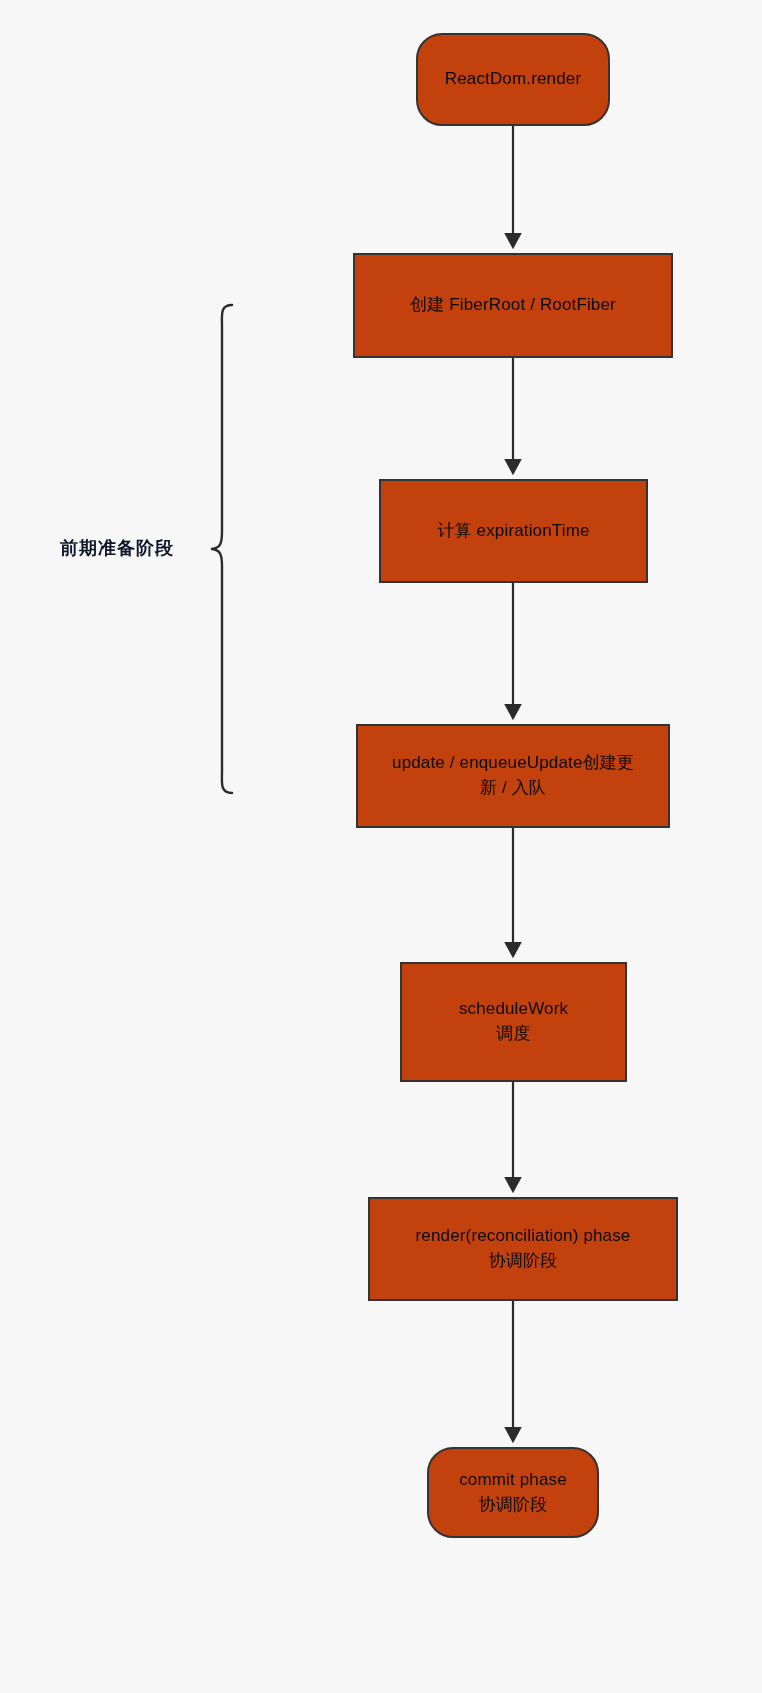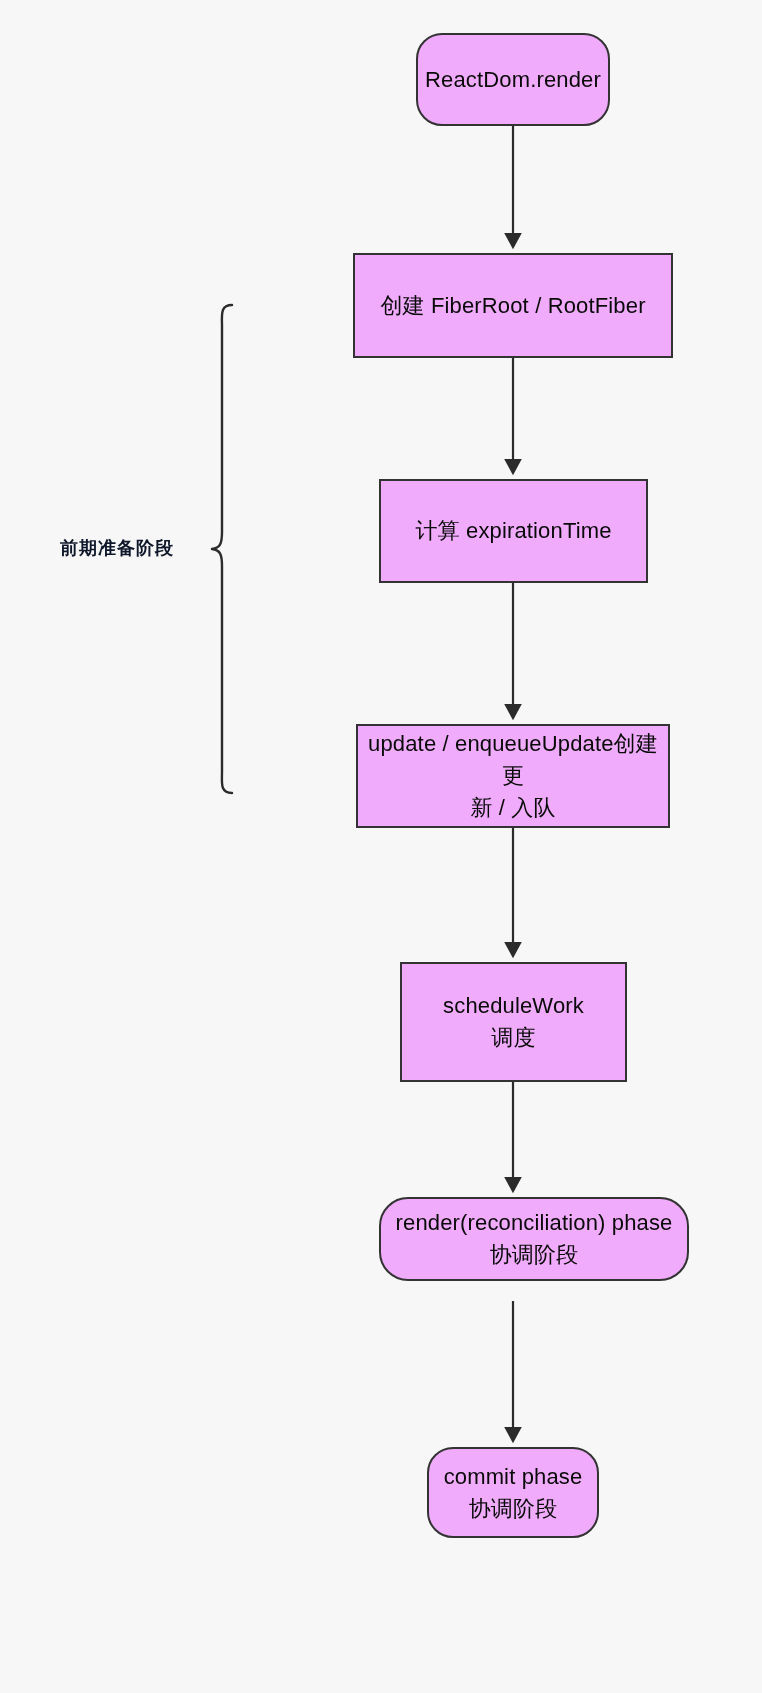--- a/index.html
+++ b/index.html
@@ -20,28 +20,28 @@
   #flow-svg {
     position: absolute;
     top: 0;
     left: 0;
     width: 762px;
     height: 1693px;
   }
   .node-box {
     position: absolute;
     box-sizing: border-box;
-    background: #f0abfc;
+    background: #c2410c;
     border: 2.4px solid #333333;
     display: flex;
     align-items: center;
     justify-content: center;
     text-align: center;
     color: #0a0a0a;
-    font-size: 22px;
+    font-size: 17px;
     line-height: 1.45;
     letter-spacing: 0.15px;
   }
   .node-box.round {
     border-radius: 26px;
   }
   .node-text {
     padding: 0 10px;
     white-space: pre-line;
   }
@@ -102,21 +102,21 @@
   <div class="node-box" style="left:356px; top:724px; width:314px; height:104px;">
     <span class="node-text">update / enqueueUpdate创建更
 新 / 入队</span>
   </div>
 
   <div class="node-box" style="left:400px; top:962px; width:227px; height:120px;">
     <span class="node-text">scheduleWork
 调度</span>
   </div>
 
-  <div class="node-box" style="left:379px; top:1197px; width:310px; height:84px;border-radius:29px;">
+  <div class="node-box" style="left:368px; top:1197px; width:310px; height:104px;">
     <span class="node-text">render(reconciliation) phase
 协调阶段</span>
   </div>
 
   <div class="node-box round" style="left:427px; top:1447px; width:172px; height:91px;">
     <span class="node-text">commit phase
 协调阶段</span>
   </div>
 
   <div class="brace-label" style="left:60px; top:536px;">前期准备阶段</div>

